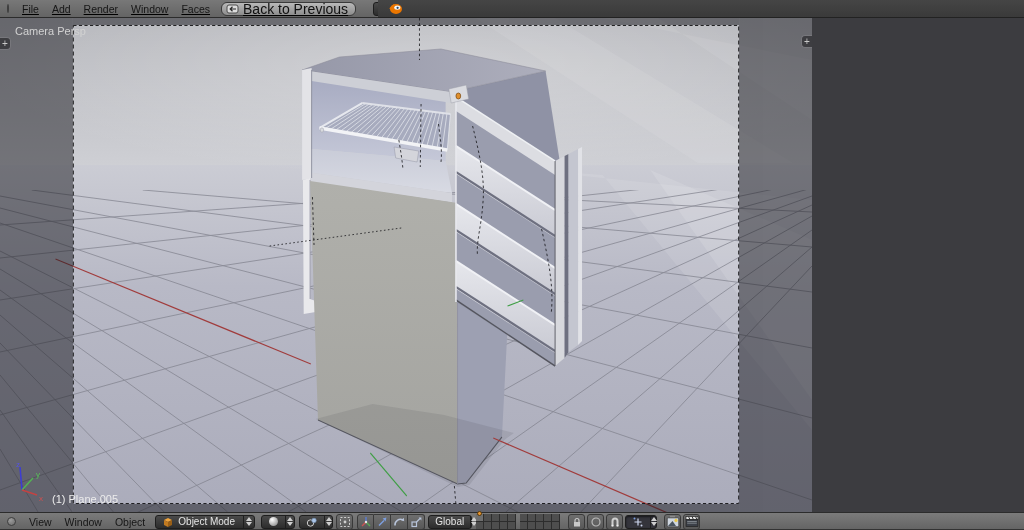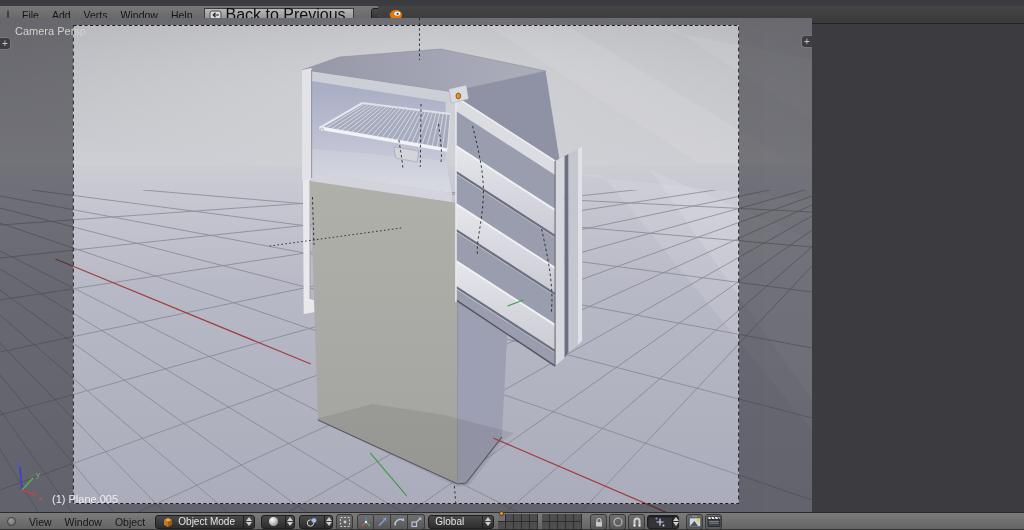--- a/index.html
+++ b/index.html
@@ -2,34 +2,34 @@
 <html><head>
 <meta charset="utf-8">
 <style>
   * { margin:0; padding:0; box-sizing:border-box; }
   html,body { width:1024px; height:530px; overflow:hidden; background:#3c3c40;
               font-family:"Liberation Sans", sans-serif; }
   #app { position:relative; width:1024px; height:530px; }
 
   
   .bar { position:absolute; left:0; width:1024px; height:18px; display:flex; align-items:center; }
-  #topbar { top:6px; }
+  #topbar { top:0;text-decoration:underline; }
   #botbar { bottom:0; background:linear-gradient(#7b7b7b,#636363); border-top:1px solid #2c2c2c; box-shadow:inset 0 -1px 0 #333; }
   #topbar .hdr-left { width:378px; height:18px; display:flex; align-items:center; flex:0 0 auto;
       background:linear-gradient(#787878,#646464); border-bottom:1px solid #2c2c2c; }
   #topbar .hdr-right { flex:1 1 auto; height:18px; display:flex; align-items:center;
       background:linear-gradient(#454545,#3a3a3a); border-bottom:1px solid #222; padding-left:10px; }
 
   .menu { font-size:10.5px; color:#161616; margin-left:13px; cursor:default; white-space:nowrap; }
   .collapse-dot { width:9px; height:9px; border-radius:50%; margin-left:7px;
       background:radial-gradient(circle at 35% 30%, #9d9d9d, #6a6a6a); border:1px solid #3e3e3e; }
 
   .btn-light { display:flex; align-items:center; gap:4px; height:14px; margin-left:11px; padding:0 7px 0 4px;
-      background:linear-gradient(#b9b9b9,#8d8d8d); border:1px solid #3a3a3a; border-radius:0;
-      font-size:16px; color:#101010; white-space:nowrap; }
+      background:linear-gradient(#b9b9b9,#8d8d8d); border:1px solid #3a3a3a; border-radius:6px;
+      font-size:14px; color:#101010; white-space:nowrap; }
 
   .dropdown { display:flex; align-items:center; height:14px; border:1px solid #1e1e1e; border-radius:3px;
       background:linear-gradient(#4a4a4a,#2d2d2d); color:#e4e4e4; font-size:10px; white-space:nowrap; }
   .dropdown .dd-label { padding:0 6px; display:flex; align-items:center; gap:4px; flex:1 1 auto; }
   .dropdown.pressed { background:#34343b; box-shadow:inset 0 1px 2px #16161a; }
   .steppers { width:11px; height:100%; border-left:1px solid #1e1e1e; display:flex; flex-direction:column;
       align-items:center; justify-content:center; gap:1px; }
   .tri-up { width:0; height:0; border-left:3px solid transparent; border-right:3px solid transparent; border-bottom:4px solid #cfcfcf; }
   .tri-dn { width:0; height:0; border-left:3px solid transparent; border-right:3px solid transparent; border-top:4px solid #cfcfcf; }
 
@@ -67,23 +67,23 @@
 </head>
 <body>
 
 <div id="app">
 
   <header class="bar" id="topbar">
     <div class="hdr-left">
       <span class="collapse-dot"></span>
       <span class="menu">File</span>
       <span class="menu">Add</span>
-      <span class="menu">Verts</span>
+      <span class="menu">Render</span>
       <span class="menu">Window</span>
-      <span class="menu">Help</span>
+      <span class="menu">Faces</span>
       <button class="btn-light">
         <svg width="13" height="10" viewBox="0 0 13 10">
           <rect x="1" y="1" width="11" height="8" rx="2" fill="#dcdcdc" stroke="#4c4c4c" stroke-width="1"></rect>
           <path d="M10,5 H4.5 M6.5,2.8 L4.2,5 L6.5,7.2" stroke="#2a2a2a" stroke-width="1.2" fill="none"></path>
         </svg>
         <span>Back to Previous</span>
       </button>
       <div class="dropdown" style="margin-left:17px; width:78px;">
         <span class="dd-label">Cycles Render</span>
         <span class="steppers">
@@ -396,21 +396,21 @@
       </span>
       <span class="icon-btn">
         <svg width="12" height="12" viewBox="0 0 12 12">
           <rect x="2" y="6" width="4.5" height="4.5" fill="none" stroke="#b8c4da" stroke-width="1.2"></rect>
           <line x1="6.5" y1="6" x2="10" y2="2.5" stroke="#b8c4da" stroke-width="1.2"></line>
           <polygon points="8.6,1.6 11.4,1.6 11.4,4.4" fill="#b8c4da"></polygon>
         </svg>
       </span>
     </div>
 
-    <div class="dropdown" style="margin-left:3px; width:66px;">
+    <div class="dropdown" style="margin-left:3px; width:44px;">
       <span class="dd-label">Global</span>
       <span class="steppers">
           <i class="tri-up"></i>
           <i class="tri-dn"></i>
         </span>
     </div>
 
     <span class="layers">
       <span class="lcell active">
           <span class="ldot"></span>

